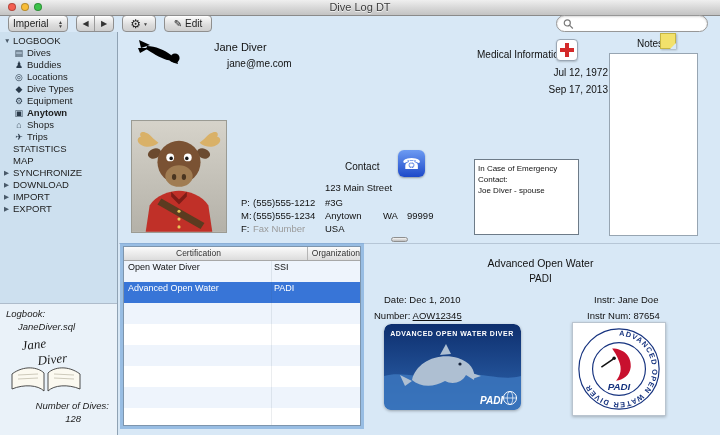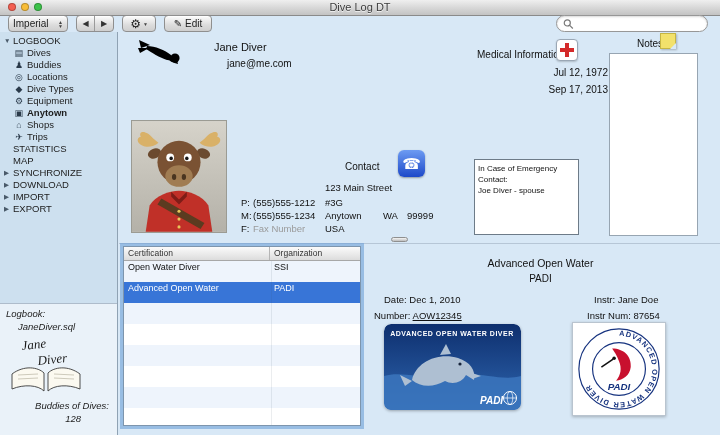--- a/index.html
+++ b/index.html
@@ -81,21 +81,21 @@
   .placeholder { color:#9a9a9a; }
   .emergency { left:355px; top:127px; width:105px; height:76px; background:#fff; border:1px solid #6d7b88; font-size:8px; padding:3px; line-height:11px; }
   .section-divider { left:0; right:0; top:211px; height:1px; background:#b6c6d6; }
   .splitter-handle { left:272px; top:205px; width:17px; height:5px; border-radius:3px;
     background:linear-gradient(#f5f5f5,#bdbdbd); border:1px solid #8f8f8f; }
 
   
   .cert-table { left:4px; top:214px; width:238px; height:180px; background:#fff; border:1px solid #7d95ad;
     box-shadow:0 0 0 3px rgba(110,160,215,.6); overflow:hidden; }
   .ct-header { display:flex; height:14px; background:linear-gradient(#fbfbfb,#dcdcdc); border-bottom:1px solid #a7a7a7;
-    font-size:8.5px; color:#333; line-height:13px; }
+    font-size:8.5px; color:#333; line-height:13px;padding-left:48px; }
   .ct-h1 { width:146px; padding-left:4px; border-right:1px solid #b5b5b5; }
   .ct-h2 { flex:1; padding-left:4px; }
   .ct-row { display:flex; height:21px; line-height:13px; font-size:9px; }
   .ct-row:nth-child(even) { background:#eef4fc; }
   .ct-row.selected { background:#3875d7; color:#fff; }
   .ct-c1 { width:146px; padding-left:4px; overflow:hidden; white-space:nowrap; }
   .ct-c2 { flex:1; padding-left:4px; overflow:hidden; white-space:nowrap; }
   .ct-vline { position:absolute; left:147px; top:14px; bottom:0; width:1px; background:rgba(60,80,100,.10); }
 
   
@@ -226,21 +226,21 @@
       <svg class="sf-logo" width="84" height="62" viewBox="0 0 84 62">
         <text x="18" y="16" font-family="Liberation Serif, serif" font-style="italic" font-size="13" fill="#1a1a1a" transform="rotate(-6 18 16)">Jane</text>
         <text x="34" y="31" font-family="Liberation Serif, serif" font-style="italic" font-size="13" fill="#1a1a1a" transform="rotate(-6 34 31)">Diver</text>
         <path d="M8,40 C20,31 34,33 40,39 L40,57 C34,51 20,50 8,55 Z" fill="#fbf9f0" stroke="#3a3a3a" stroke-width="0.9"></path>
         <path d="M76,40 C64,31 50,33 44,39 L44,57 C50,51 64,50 76,55 Z" fill="#fbf9f0" stroke="#3a3a3a" stroke-width="0.9"></path>
         <line x1="14" y1="41" x2="34" y2="40" stroke="#b9b4a4" stroke-width="0.7"></line>
         <line x1="14" y1="45" x2="34" y2="44" stroke="#b9b4a4" stroke-width="0.7"></line>
         <line x1="50" y1="40" x2="70" y2="41" stroke="#b9b4a4" stroke-width="0.7"></line>
         <line x1="50" y1="44" x2="70" y2="45" stroke="#b9b4a4" stroke-width="0.7"></line>
       </svg>
-      <div class="sf-dives">Buddies of Dives:</div>
+      <div class="sf-dives">Number of Dives:</div>
       <div class="sf-count">128</div>
     </div>
   </div>
 
   <div class="main">
 
     <svg class="abs diver-svg" width="50" height="30" viewBox="0 0 50 30">
       <path d="M2,3 L13,8 L4,11 Z" fill="#000"></path>
       <path d="M1,11 L12,11 L3,16 Z" fill="#000"></path>
       <path d="M10,9 C18,9 28,13 34,18 C36,20 34,24 30,23 C23,21 14,15 9,12 Z" fill="#000"></path>

